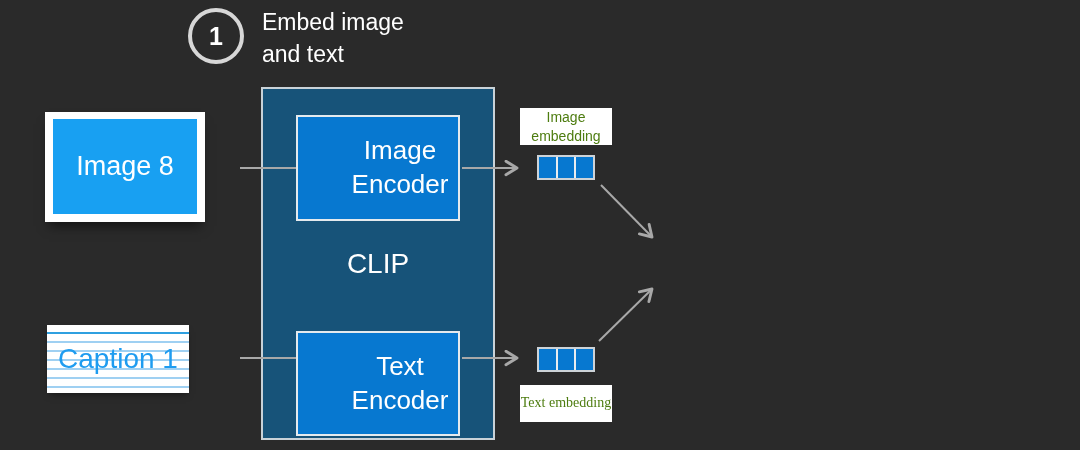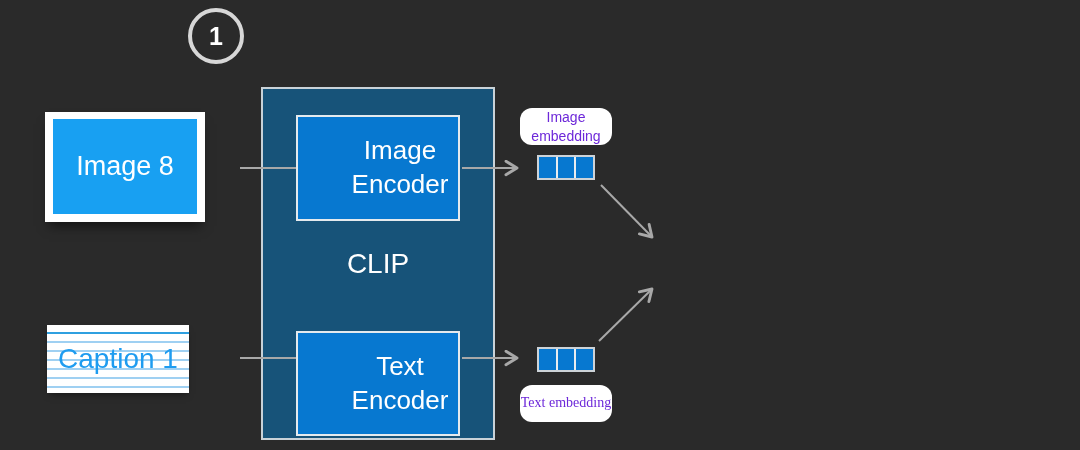--- a/index.html
+++ b/index.html
@@ -57,21 +57,21 @@
     background:#0778d0;border:2px solid #e4eaee;
     display:flex;align-items:center;justify-content:center;text-align:center;
     color:#fff;font-size:26px;line-height:1.3;padding-left:44px;
   }
   .encoder-image{left:296px;top:115px;height:106px;}
   .encoder-text{left:296px;top:307px;height:105px;margin-top:24px;}
   
   .embed-label{
     position:absolute;width:92px;height:37px;background:#fff;
     display:flex;align-items:center;justify-content:center;text-align:center;
-    color:#6d28d9;font-size:14px;line-height:1.3;font-weight:500;border-radius:12px;
+    color:#4d7c0f;font-size:14px;line-height:1.3;font-weight:500;
   }
   .embed-label-image{left:520px;top:108px;}
   .embed-label-text{left:520px;top:385px;font-family:Liberation Serif, serif;}
   
   .embed-strip{
     position:absolute;width:58px;height:25px;box-sizing:border-box;
     border:2px solid #cdd3d8;background:#e9edf0;
     display:flex;gap:2px;
   }
   .embed-strip-image{left:537px;top:155px;}
@@ -81,20 +81,21 @@
   .arrows{position:absolute;left:0;top:0;width:1080px;height:450px;pointer-events:none;}
 </style>
 </head>
 <body>
 
 <div class="canvas">
 
   <div class="step-circle">
     <span>1</span>
   </div>
+  <div class="step-label">Embed image and text</div>
 
   <div class="image-card">
     <div class="image-card-inner">
       <span>Image 8</span>
     </div>
   </div>
 
   <div class="caption-card">
     <div class="caption-topline"></div>
     <div class="caption-text">Caption 1</div>

